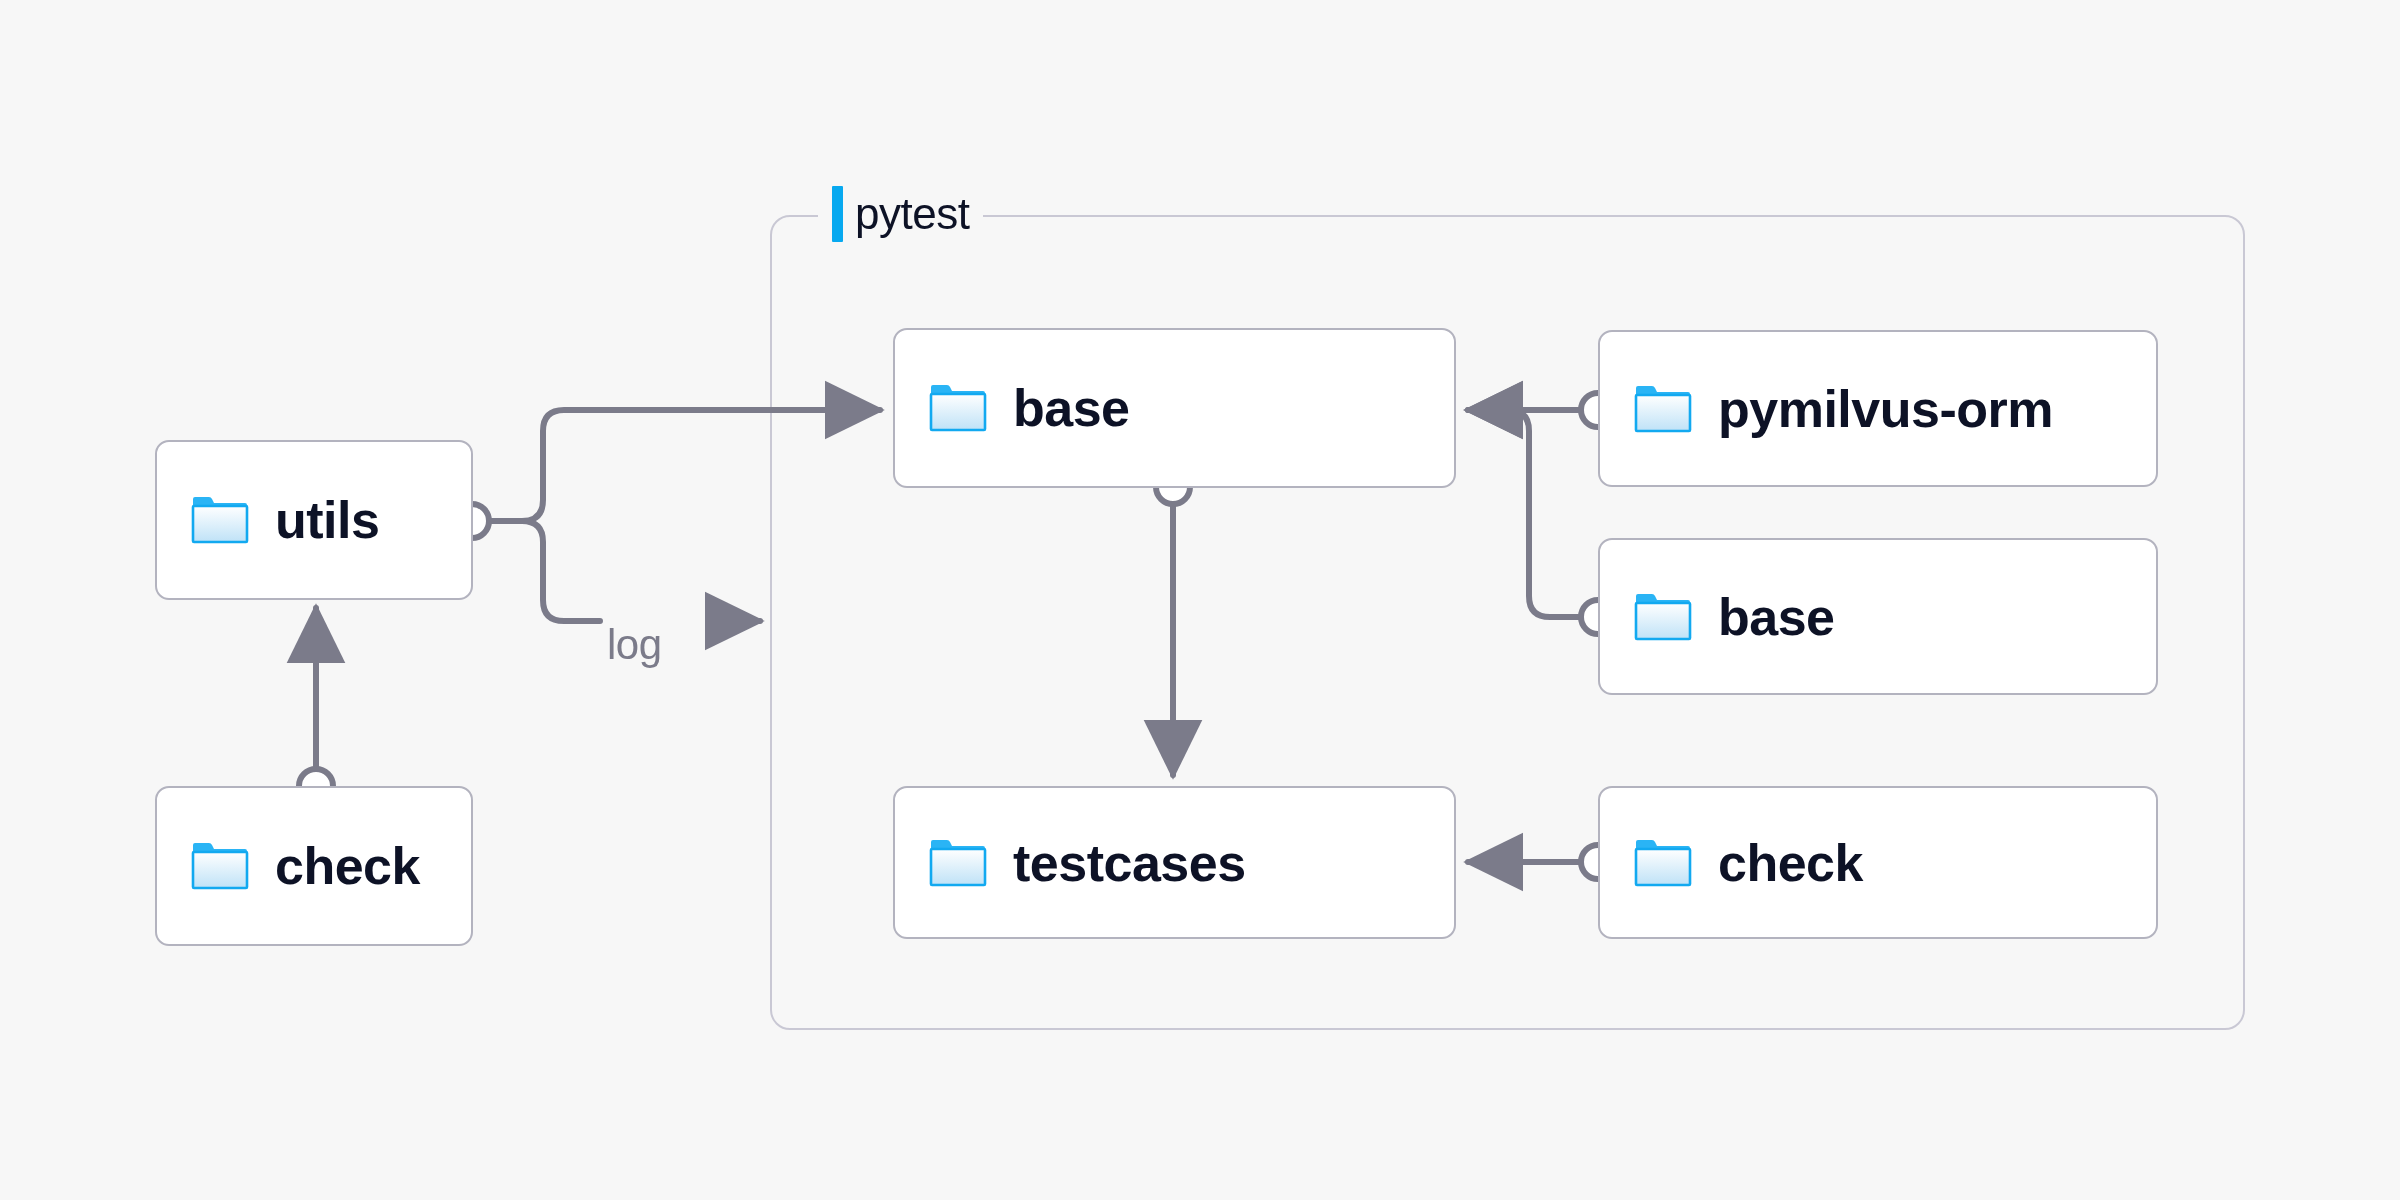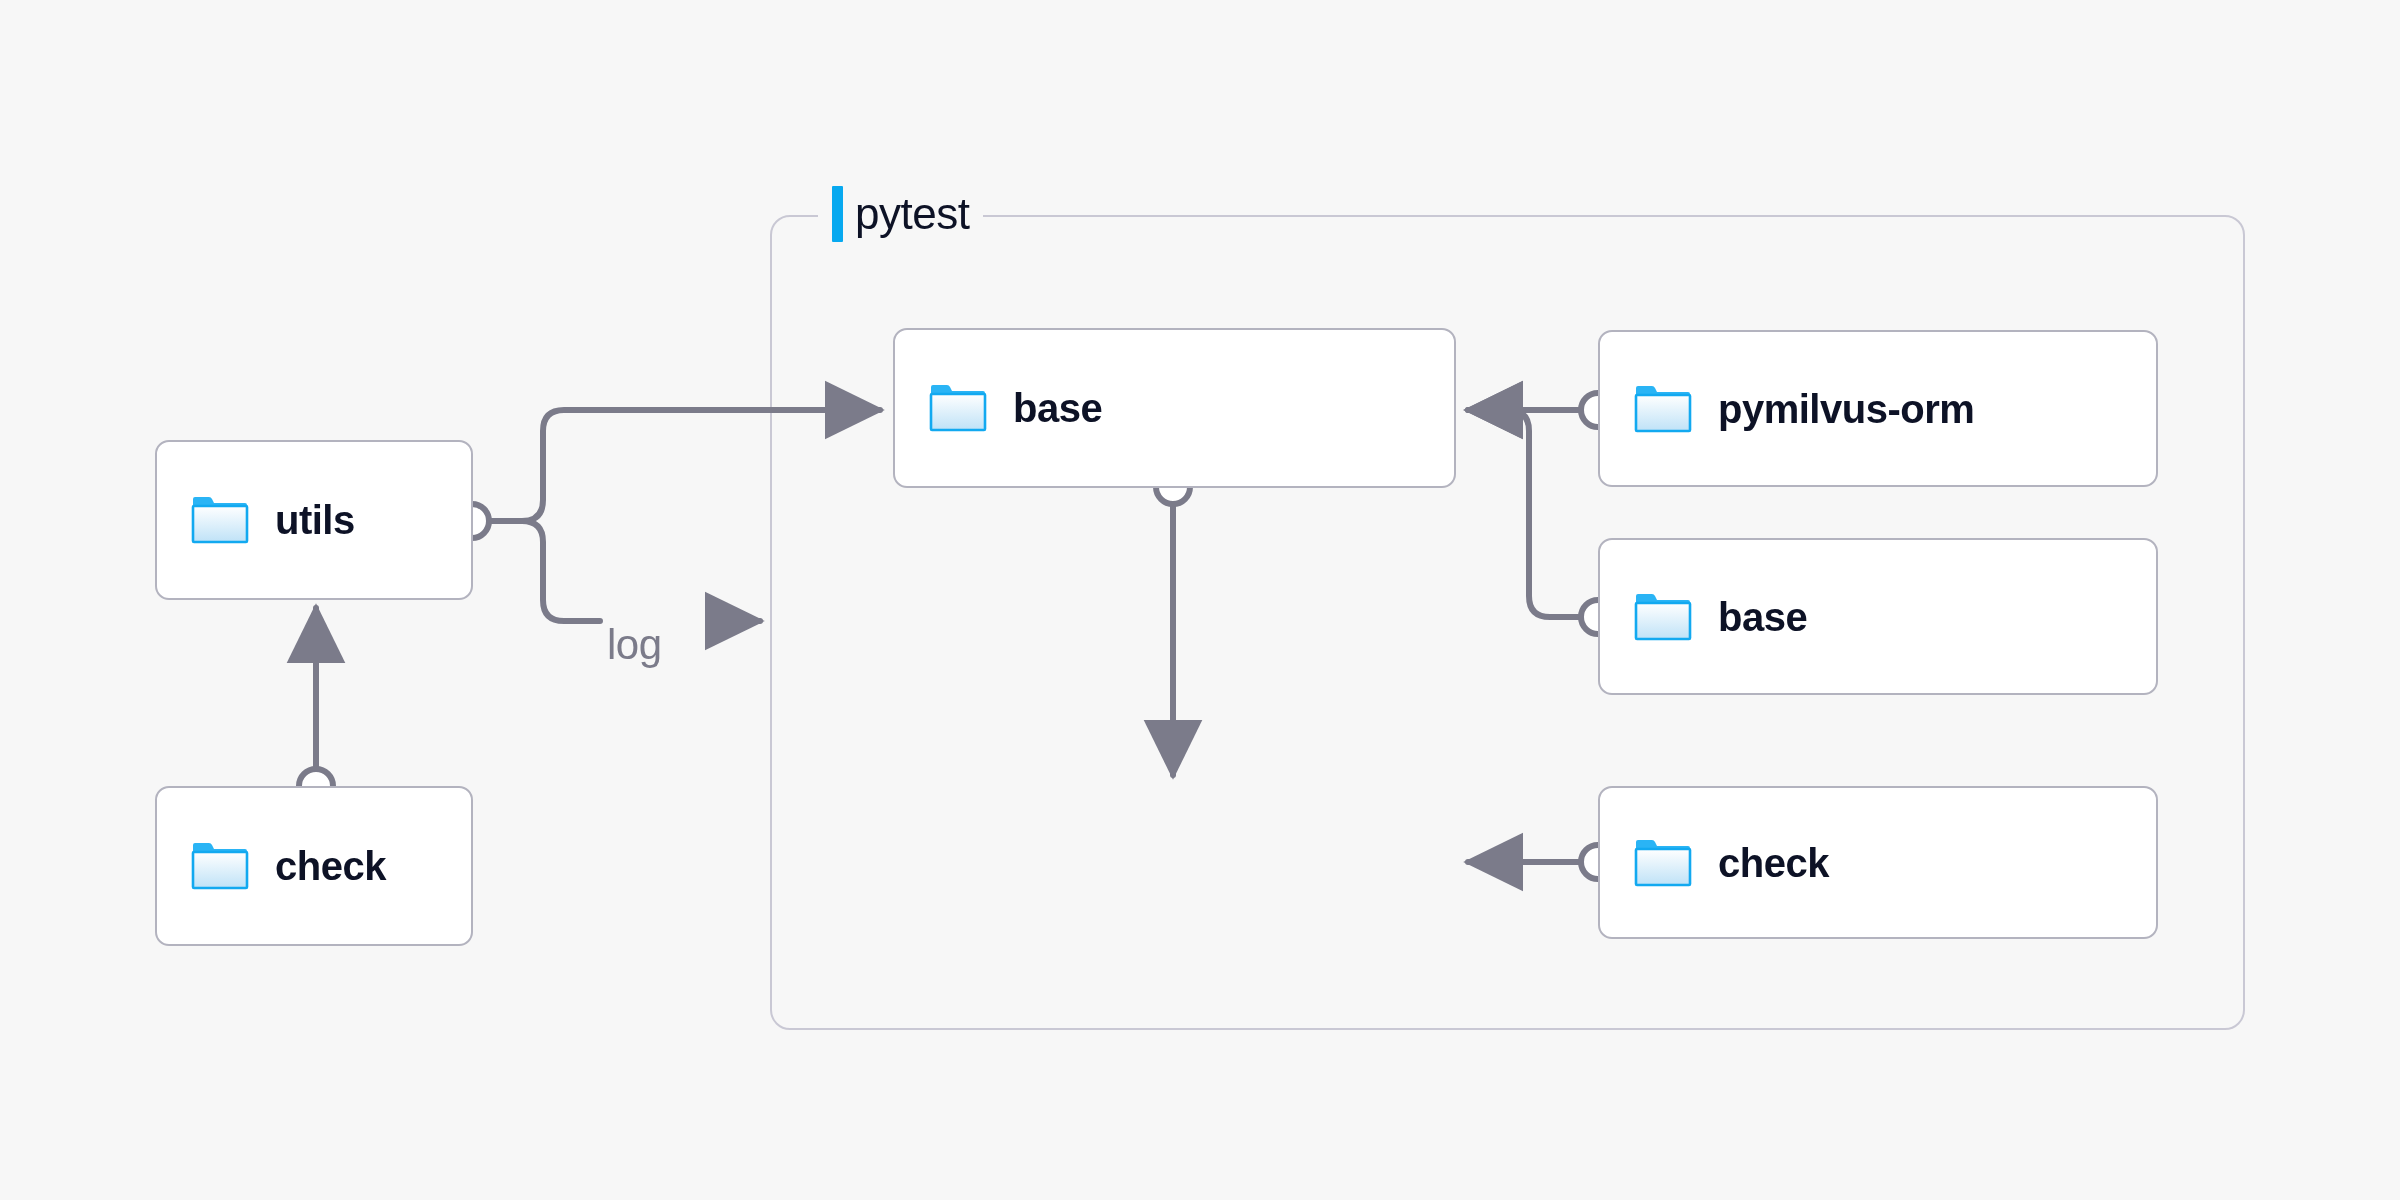--- a/index.html
+++ b/index.html
@@ -27,21 +27,21 @@
     box-sizing: border-box;
     background: #ffffff;
     border: 2.5px solid #b3b3bf;
     border-radius: 14px;
     display: flex;
     align-items: center;
     gap: 26px;
     padding-left: 34px;
   }
   .node-label {
-    font-size: 40px;
+    font-size: 52px;
     font-weight: 700;
     color: #0d1226;
     letter-spacing: -0.5px;
     white-space: nowrap;
     line-height: 1;
   }
   .folder-icon {
     flex: 0 0 auto;
     width: 58px;
     height: 50px;
@@ -181,20 +181,29 @@
   <div class="node-box" style="left:893px; top:328px; width:563px; height:160px;">
     <span class="folder-icon">
       <svg viewBox="0 0 58 50" xmlns="http://www.w3.org/2000/svg">
         <path d="M2,10 L2,4 Q2,2 4,2 L18,2 Q20,2 21,4 L23,8 L54,8 Q56,8 56,10 L56,12 L2,12 Z" fill="#2ab4f5"></path>
         <rect x="2" y="11" width="54" height="36" rx="1" fill="url(#folderGrad)" stroke="#12a9f0" stroke-width="2.6"></rect>
       </svg>
     </span>
     <span class="node-label">base</span>
   </div>
 
+  <div class="node-box" style="left:893px; top:786px; width:563px; height:153px;">
+    <span class="folder-icon">
+      <svg viewBox="0 0 58 50" xmlns="http://www.w3.org/2000/svg">
+        <path d="M2,10 L2,4 Q2,2 4,2 L18,2 Q20,2 21,4 L23,8 L54,8 Q56,8 56,10 L56,12 L2,12 Z" fill="#2ab4f5"></path>
+        <rect x="2" y="11" width="54" height="36" rx="1" fill="url(#folderGrad)" stroke="#12a9f0" stroke-width="2.6"></rect>
+      </svg>
+    </span>
+    <span class="node-label">testcases</span>
+  </div>
 
   <div class="node-box" style="left:1598px; top:330px; width:560px; height:157px;">
     <span class="folder-icon">
       <svg viewBox="0 0 58 50" xmlns="http://www.w3.org/2000/svg">
         <path d="M2,10 L2,4 Q2,2 4,2 L18,2 Q20,2 21,4 L23,8 L54,8 Q56,8 56,10 L56,12 L2,12 Z" fill="#2ab4f5"></path>
         <rect x="2" y="11" width="54" height="36" rx="1" fill="url(#folderGrad)" stroke="#12a9f0" stroke-width="2.6"></rect>
       </svg>
     </span>
     <span class="node-label">pymilvus-orm</span>
   </div>

